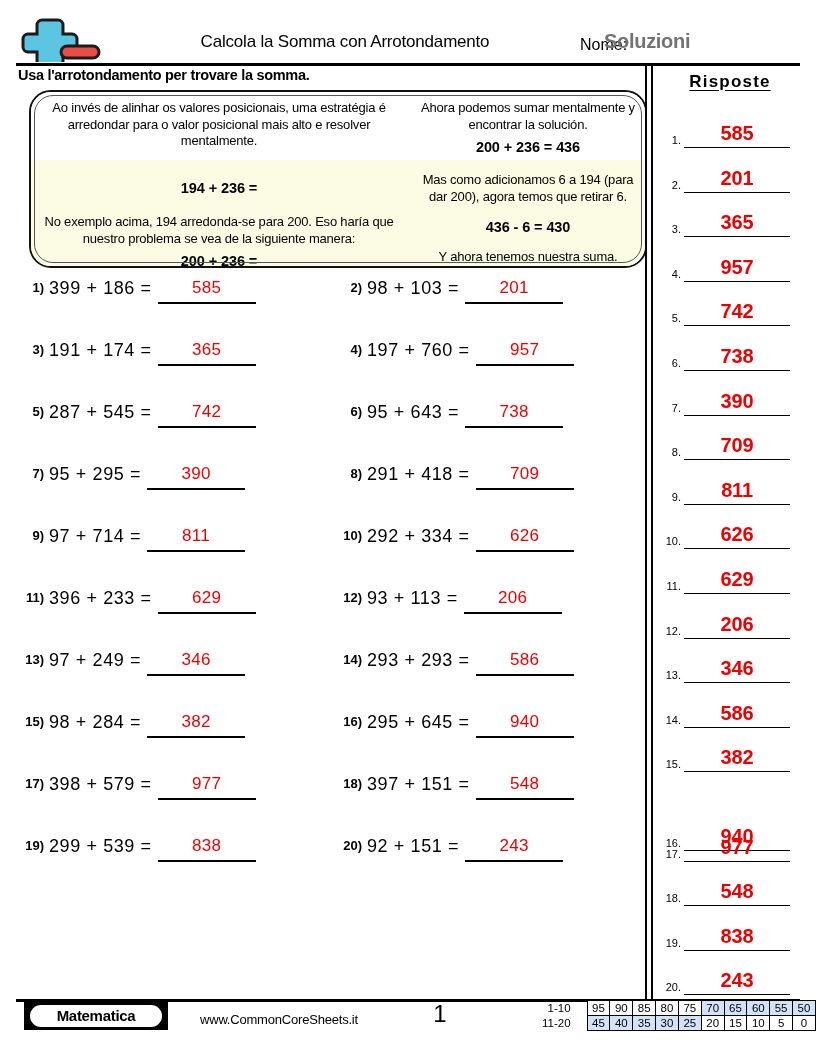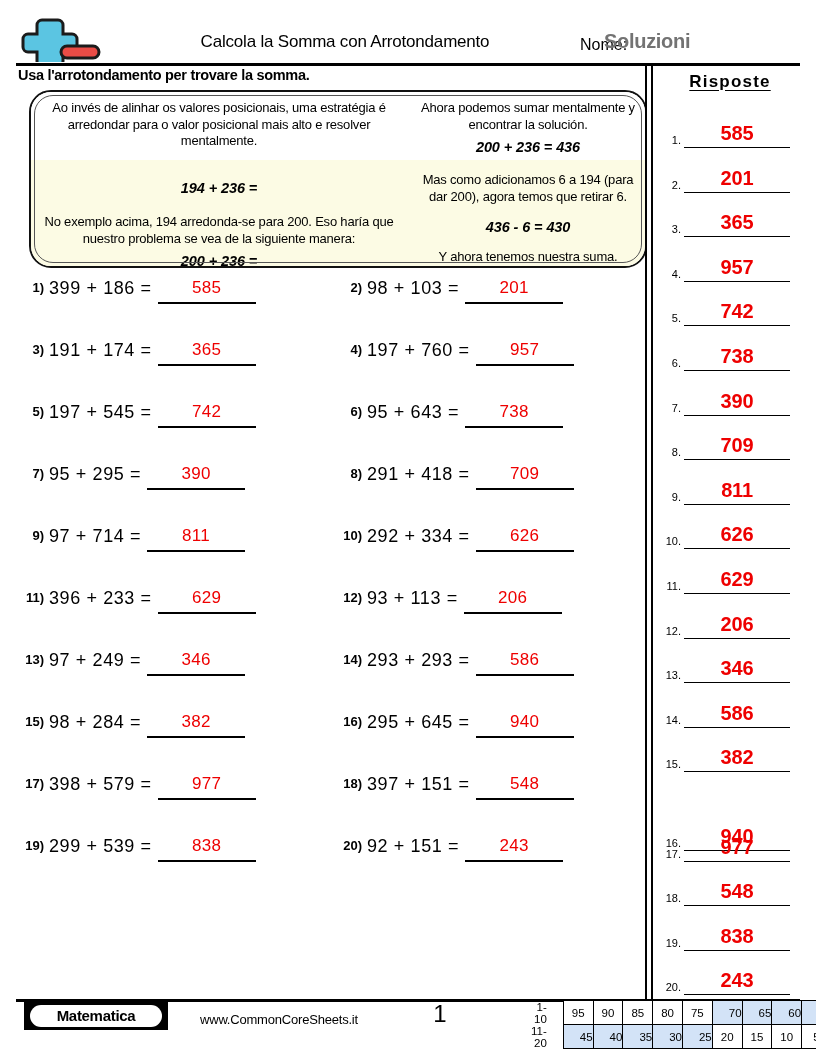--- a/index.html
+++ b/index.html
@@ -120,21 +120,20 @@
     font-size: 13px;
     line-height: 16.5px;
     letter-spacing: -0.2px;
   }
   .ex-eq {
     margin: 0;
     text-align: center;
     font-size: 14.5px;
     font-weight: bold;
     letter-spacing: -0.1px;
-    font-style: italic;
   }
   .sp6  { height: 6px; }
   .sp14 { height: 14px; }
   .sp18 { height: 18px; }
 
   
   #divider-outer {
     position: absolute;
     left: 645px; top: 63px;
     width: 2px; height: 936px;
@@ -296,21 +295,21 @@
     padding: 0;
     background: #fff;
   }
   #score-table td.rowlabel {
     border: none;
     width: 40px;
     text-align: right;
     padding-right: 16px;
     background: transparent;
   }
-  #score-table td.hl { background: #d3e3f7; padding-left: 16px; }
+  #score-table td.hl { background: #d3e3f7; }
 </style>
 </head>
 <body>
 
 <div id="header">
 
   <div id="logo">
     <svg width="88" height="46" viewBox="0 0 88 46">
       <path d="M26 4 h16 a5 5 0 0 1 5 5 v9 h9 a5 5 0 0 1 5 5 v8 a5 5 0 0 1 -5 5 h-9 v9 a5 5 0 0 1 -5 5 h-16 a5 5 0 0 1 -5 -5 v-9 h-9 a5 5 0 0 1 -5 -5 v-8 a5 5 0 0 1 5 -5 h9 v-9 a5 5 0 0 1 5 -5 z" fill="#5bc5e2" stroke="#1b1b1b" stroke-width="3"></path>
       <rect x="45" y="30" width="38" height="12" rx="6" ry="6" fill="#ea4c46" stroke="#1b1b1b" stroke-width="3"></rect>
@@ -377,21 +376,21 @@
       <span class="prob-expr">191 + 174 =</span>
       <span class="prob-ans"><span>365</span></span>
     </div>
     <div class="prob" style="left: 318px; top: 62px;">
       <span class="prob-num">4)</span>
       <span class="prob-expr">197 + 760 =</span>
       <span class="prob-ans"><span>957</span></span>
     </div>
     <div class="prob" style="left: 0px; top: 124px;">
       <span class="prob-num">5)</span>
-      <span class="prob-expr">197 + 545 =</span>
+      <span class="prob-expr">287 + 545 =</span>
       <span class="prob-ans"><span>742</span></span>
     </div>
     <div class="prob" style="left: 318px; top: 124px;">
       <span class="prob-num">6)</span>
       <span class="prob-expr">95 + 643 =</span>
       <span class="prob-ans"><span>738</span></span>
     </div>
     <div class="prob" style="left: 0px; top: 186px;">
       <span class="prob-num">7)</span>
       <span class="prob-expr">95 + 295 =</span>

